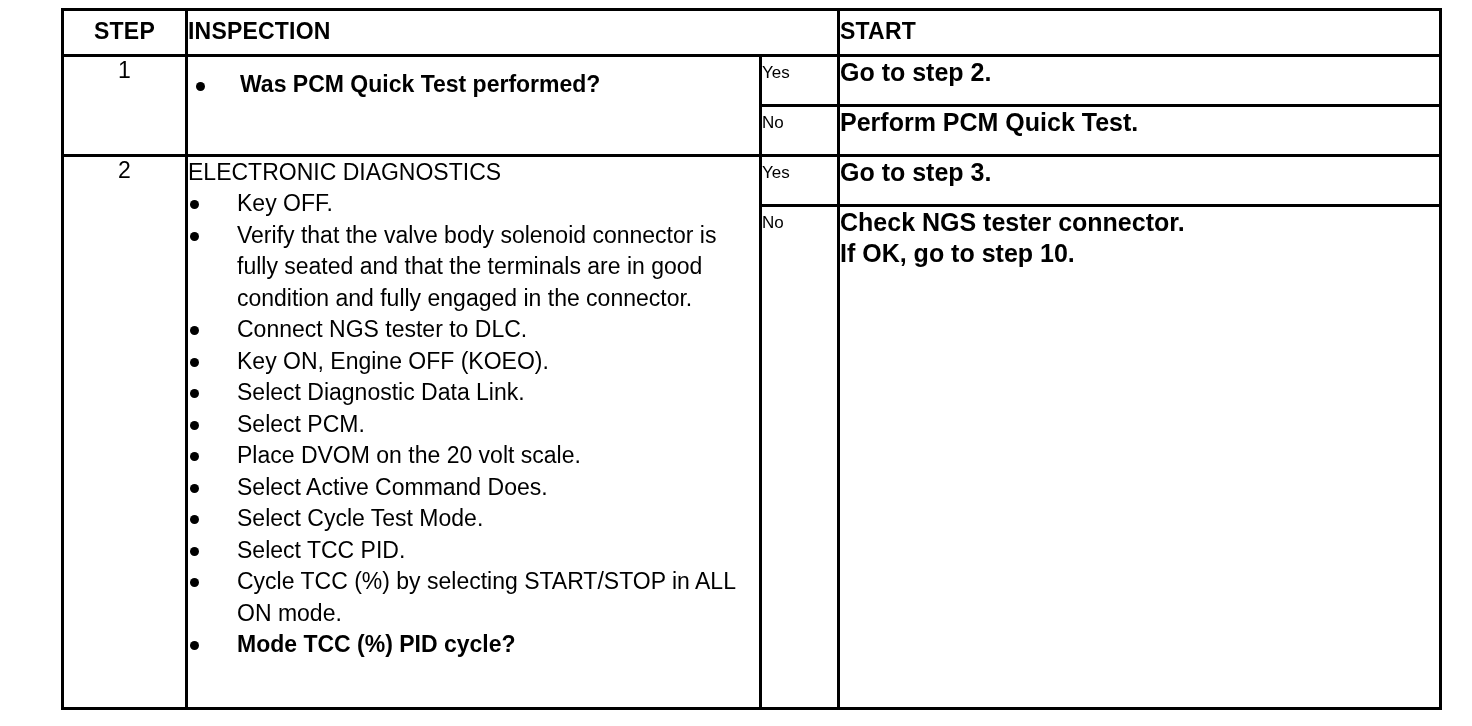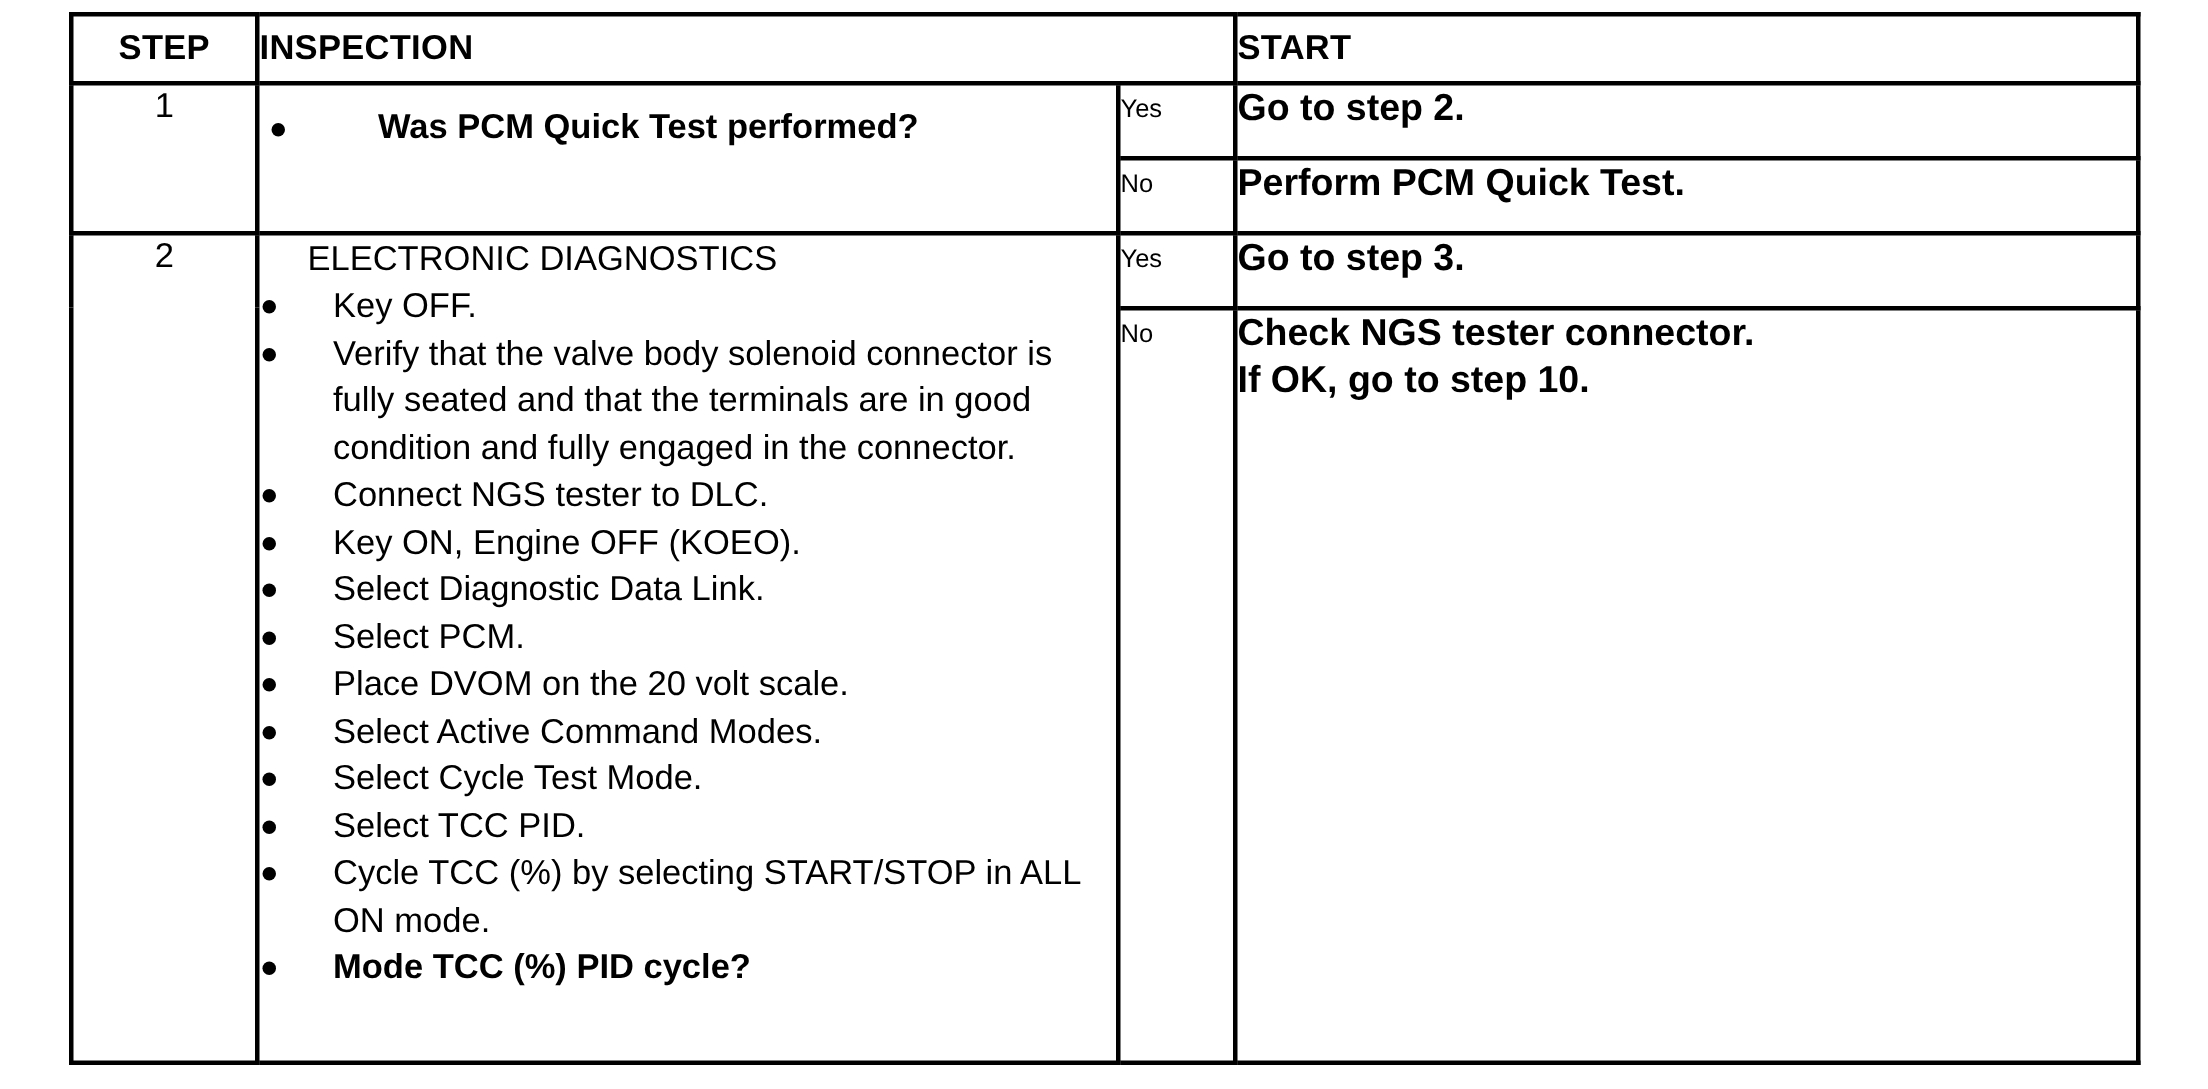--- a/index.html
+++ b/index.html
@@ -18,21 +18,21 @@
   .page {
     position: relative;
     width: 1472px;
     height: 726px;
     background: #ffffff;
   }
 
   
   .diag-table {
     position: absolute;
-    left: 46px;
+    left: 61px;
     top: 8px;
     width: 1378px;
     height: 702px;
     border-collapse: collapse;
     table-layout: fixed;
     background: #ffffff;
   }
 
   .diag-table td,
   .diag-table th {
@@ -79,21 +79,20 @@
   
   .insp-cell {
     padding: 6px 8px 8px 12px;
     font-size: 23px;
     line-height: 31.5px;
   }
   .insp-lead {
     font-size: 23px;
     line-height: 31.5px;
     white-space: nowrap;
-    padding-left: 32px;
   }
 
   ul.bullets {
     list-style: none;
     margin: 0;
     padding: 0;
   }
   ul.bullets > li {
     position: relative;
     padding-left: 49px;
@@ -113,21 +112,21 @@
 
   
   .insp-cell.step1 {
     padding-top: 12px;
   }
   .insp-cell.step1 ul.bullets > li .dot {
     top: 13px;
     left: 8px;
   }
   .insp-cell.step1 ul.bullets > li {
-    padding-left: 79px;
+    padding-left: 52px;
   }
 
   
   .yn-cell {
     text-align: left;
     font-size: 17px;
     line-height: 31px;
     padding-top: 7px;
   }
 
@@ -223,21 +222,21 @@
             <li>
               <span class="dot"></span>
               <span class="txt">Select PCM.</span>
             </li>
             <li>
               <span class="dot"></span>
               <span class="txt">Place DVOM on the 20 volt scale.</span>
             </li>
             <li>
               <span class="dot"></span>
-              <span class="txt">Select Active Command Modes.</span>
+              <span class="txt">Select Active Command Does.</span>
             </li>
             <li>
               <span class="dot"></span>
               <span class="txt">Select Cycle Test Mode.</span>
             </li>
             <li>
               <span class="dot"></span>
               <span class="txt">Select TCC PID.</span>
             </li>
             <li>

